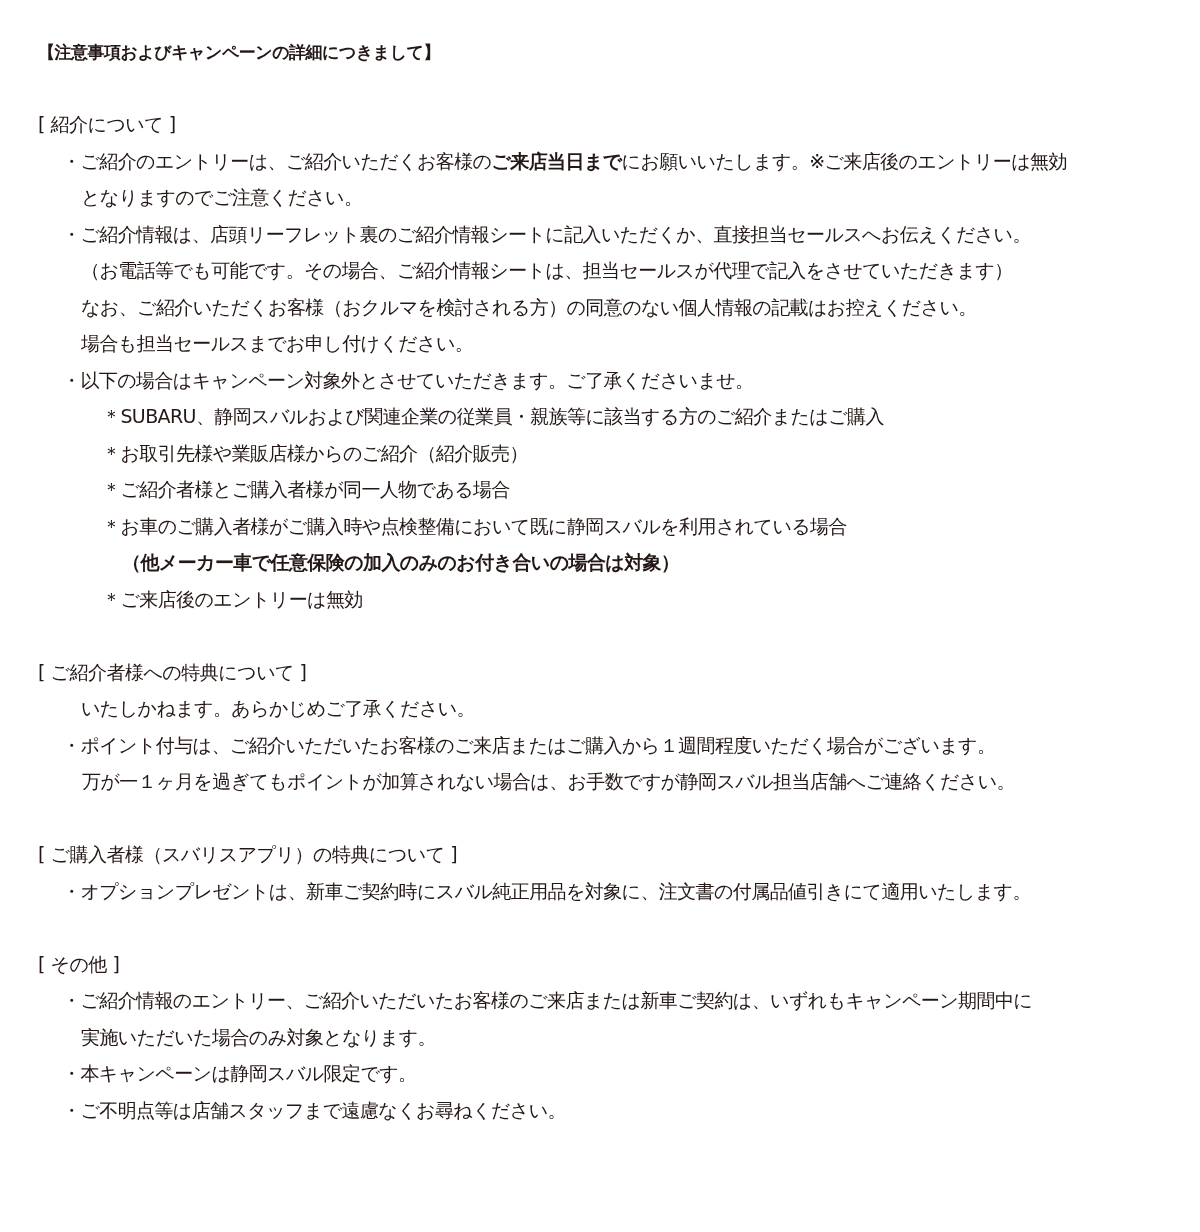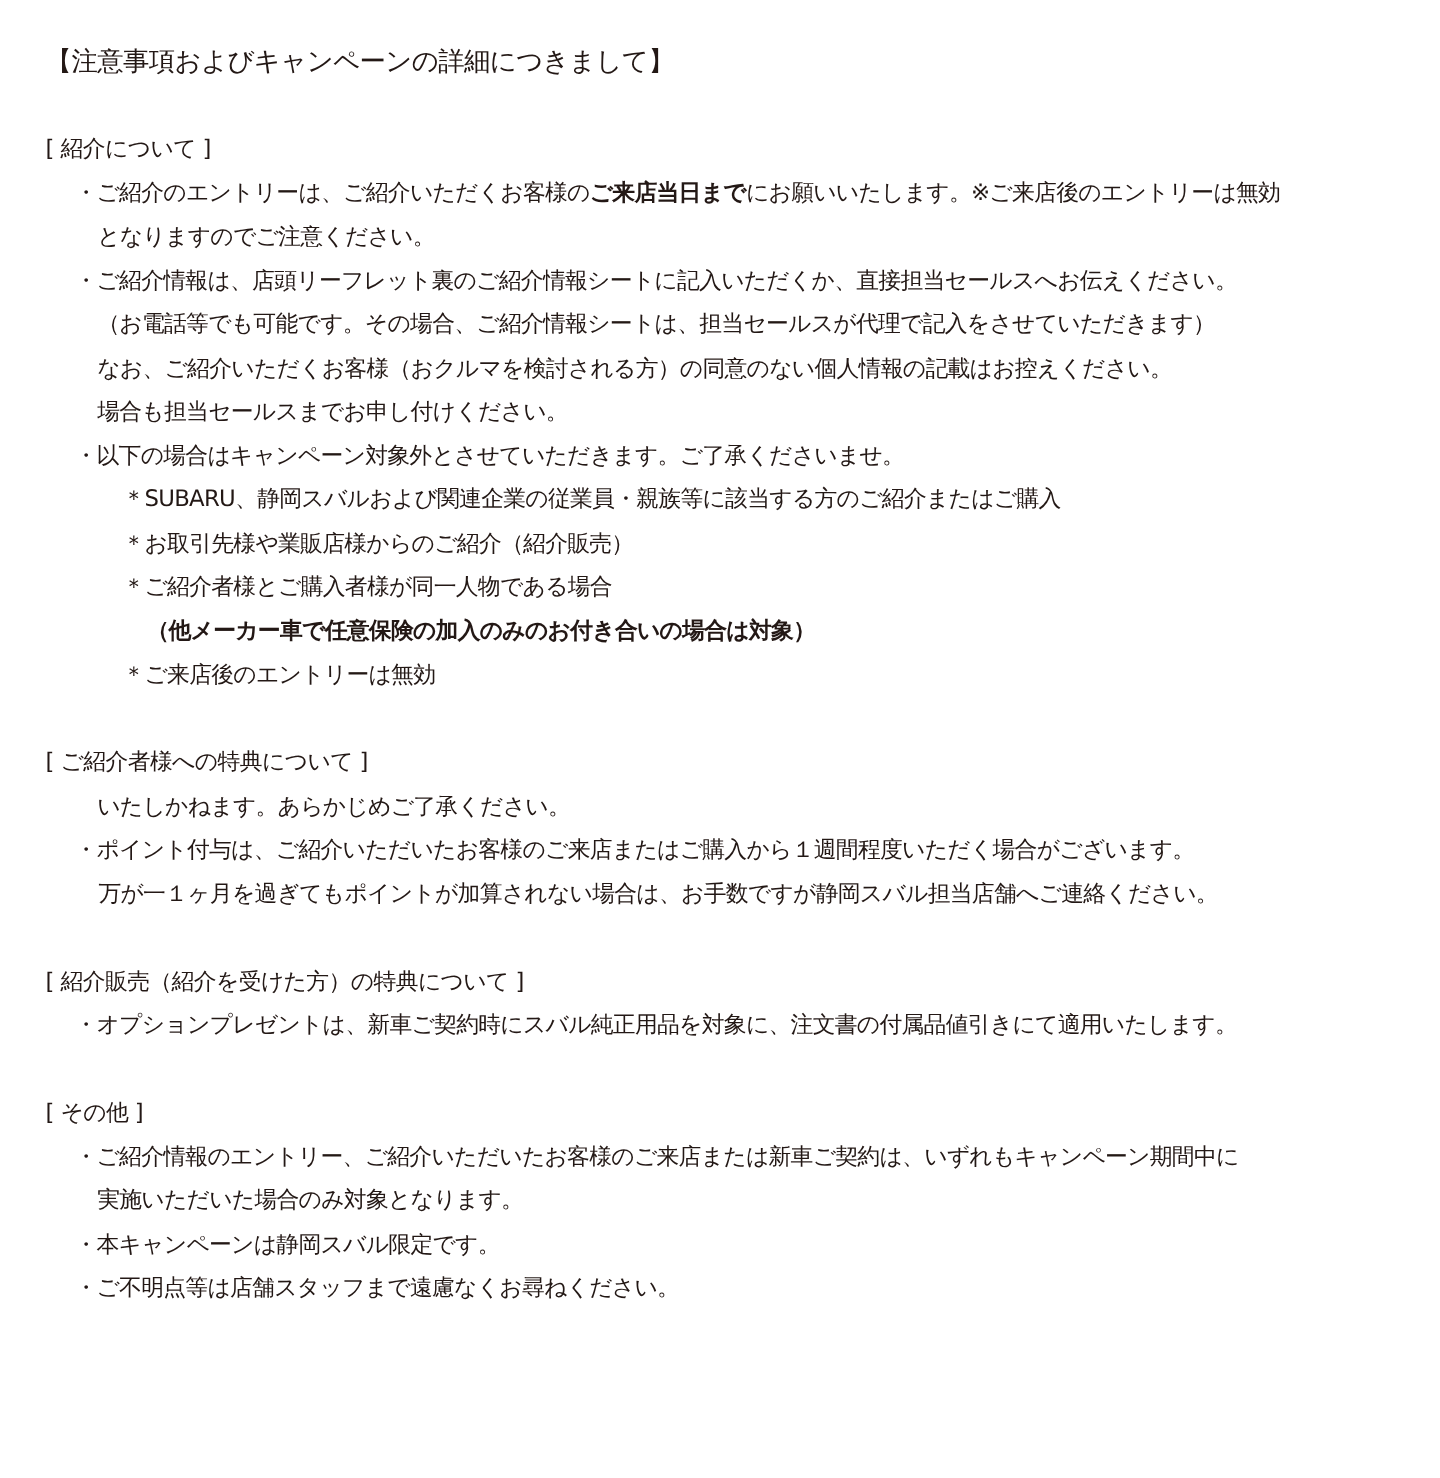--- a/index.html
+++ b/index.html
@@ -15,22 +15,22 @@
       font-family: "DejaVu Sans", "Liberation Sans", sans-serif;
       color: #231815;
     }
     .doc {
       position: absolute;
       left: 38px;
       top: 34px;
       width: 1130px;
     }
     .title {
-      font-size: 22px;
-      font-weight: normal;
+      font-size: 17px;
+      font-weight: bold;
       line-height: 36px;
       height: 36px;
       margin: 0;
       letter-spacing: -0.5px;
       white-space: nowrap;
     }
     .section {
       margin: 0;
     }
     .section-heading {
@@ -91,37 +91,38 @@
     <div class="line bullet"><span>・</span><span>ご紹介のエントリーは、ご紹介いただくお客様の</span><span class="bold">ご来店当日まで</span><span>にお願いいたします。※ご来店後のエントリーは無効</span></div>
     <div class="line cont">となりますのでご注意ください。</div>
     <div class="line bullet">・ご紹介情報は、店頭リーフレット裏のご紹介情報シートに記入いただくか、直接担当セールスへお伝えください。</div>
     <div class="line cont">（お電話等でも可能です。その場合、ご紹介情報シートは、担当セールスが代理で記入をさせていただきます）</div>
     <div class="line cont">なお、ご紹介いただくお客様（おクルマを検討される方）の同意のない個人情報の記載はお控えください。</div>
     <div class="line cont">場合も担当セールスまでお申し付けください。</div>
     <div class="line bullet">・以下の場合はキャンペーン対象外とさせていただきます。ご了承くださいませ。</div>
     <div class="line sub">＊SUBARU、静岡スバルおよび関連企業の従業員・親族等に該当する方のご紹介またはご購入</div>
     <div class="line sub">＊お取引先様や業販店様からのご紹介（紹介販売）</div>
     <div class="line sub">＊ご紹介者様とご購入者様が同一人物である場合</div>
+    <div class="line sub">＊お車のご購入者様がご購入時や点検整備において既に静岡スバルを利用されている場合</div>
     <div class="line sub-cont">（他メーカー車で任意保険の加入のみのお付き合いの場合は対象）</div>
     <div class="line sub">＊ご来店後のエントリーは無効</div>
   </section>
 
   <div class="spacer"></div>
 
   <section class="section">
     <h2 class="section-heading">[ ご紹介者様への特典について ]</h2>
     <div class="line cont">いたしかねます。あらかじめご了承ください。</div>
     <div class="line bullet">・ポイント付与は、ご紹介いただいたお客様のご来店またはご購入から１週間程度いただく場合がございます。</div>
     <div class="line cont2">万が一１ヶ月を過ぎてもポイントが加算されない場合は、お手数ですが静岡スバル担当店舗へご連絡ください。</div>
   </section>
 
   <div class="spacer"></div>
 
   <section class="section">
-    <h2 class="section-heading">[ 紹介販売（紹介を受けた方）の特典について ]</h2>
+    <h2 class="section-heading">[ ご購入者様（スバリスアプリ）の特典について ]</h2>
     <div class="line bullet">・オプションプレゼントは、新車ご契約時にスバル純正用品を対象に、注文書の付属品値引きにて適用いたします。</div>
   </section>
 
   <div class="spacer"></div>
 
   <section class="section">
     <h2 class="section-heading">[ その他 ]</h2>
     <div class="line bullet">・ご紹介情報のエントリー、ご紹介いただいたお客様のご来店または新車ご契約は、いずれもキャンペーン期間中に</div>
     <div class="line cont">実施いただいた場合のみ対象となります。</div>
     <div class="line bullet">・本キャンペーンは静岡スバル限定です。</div>

